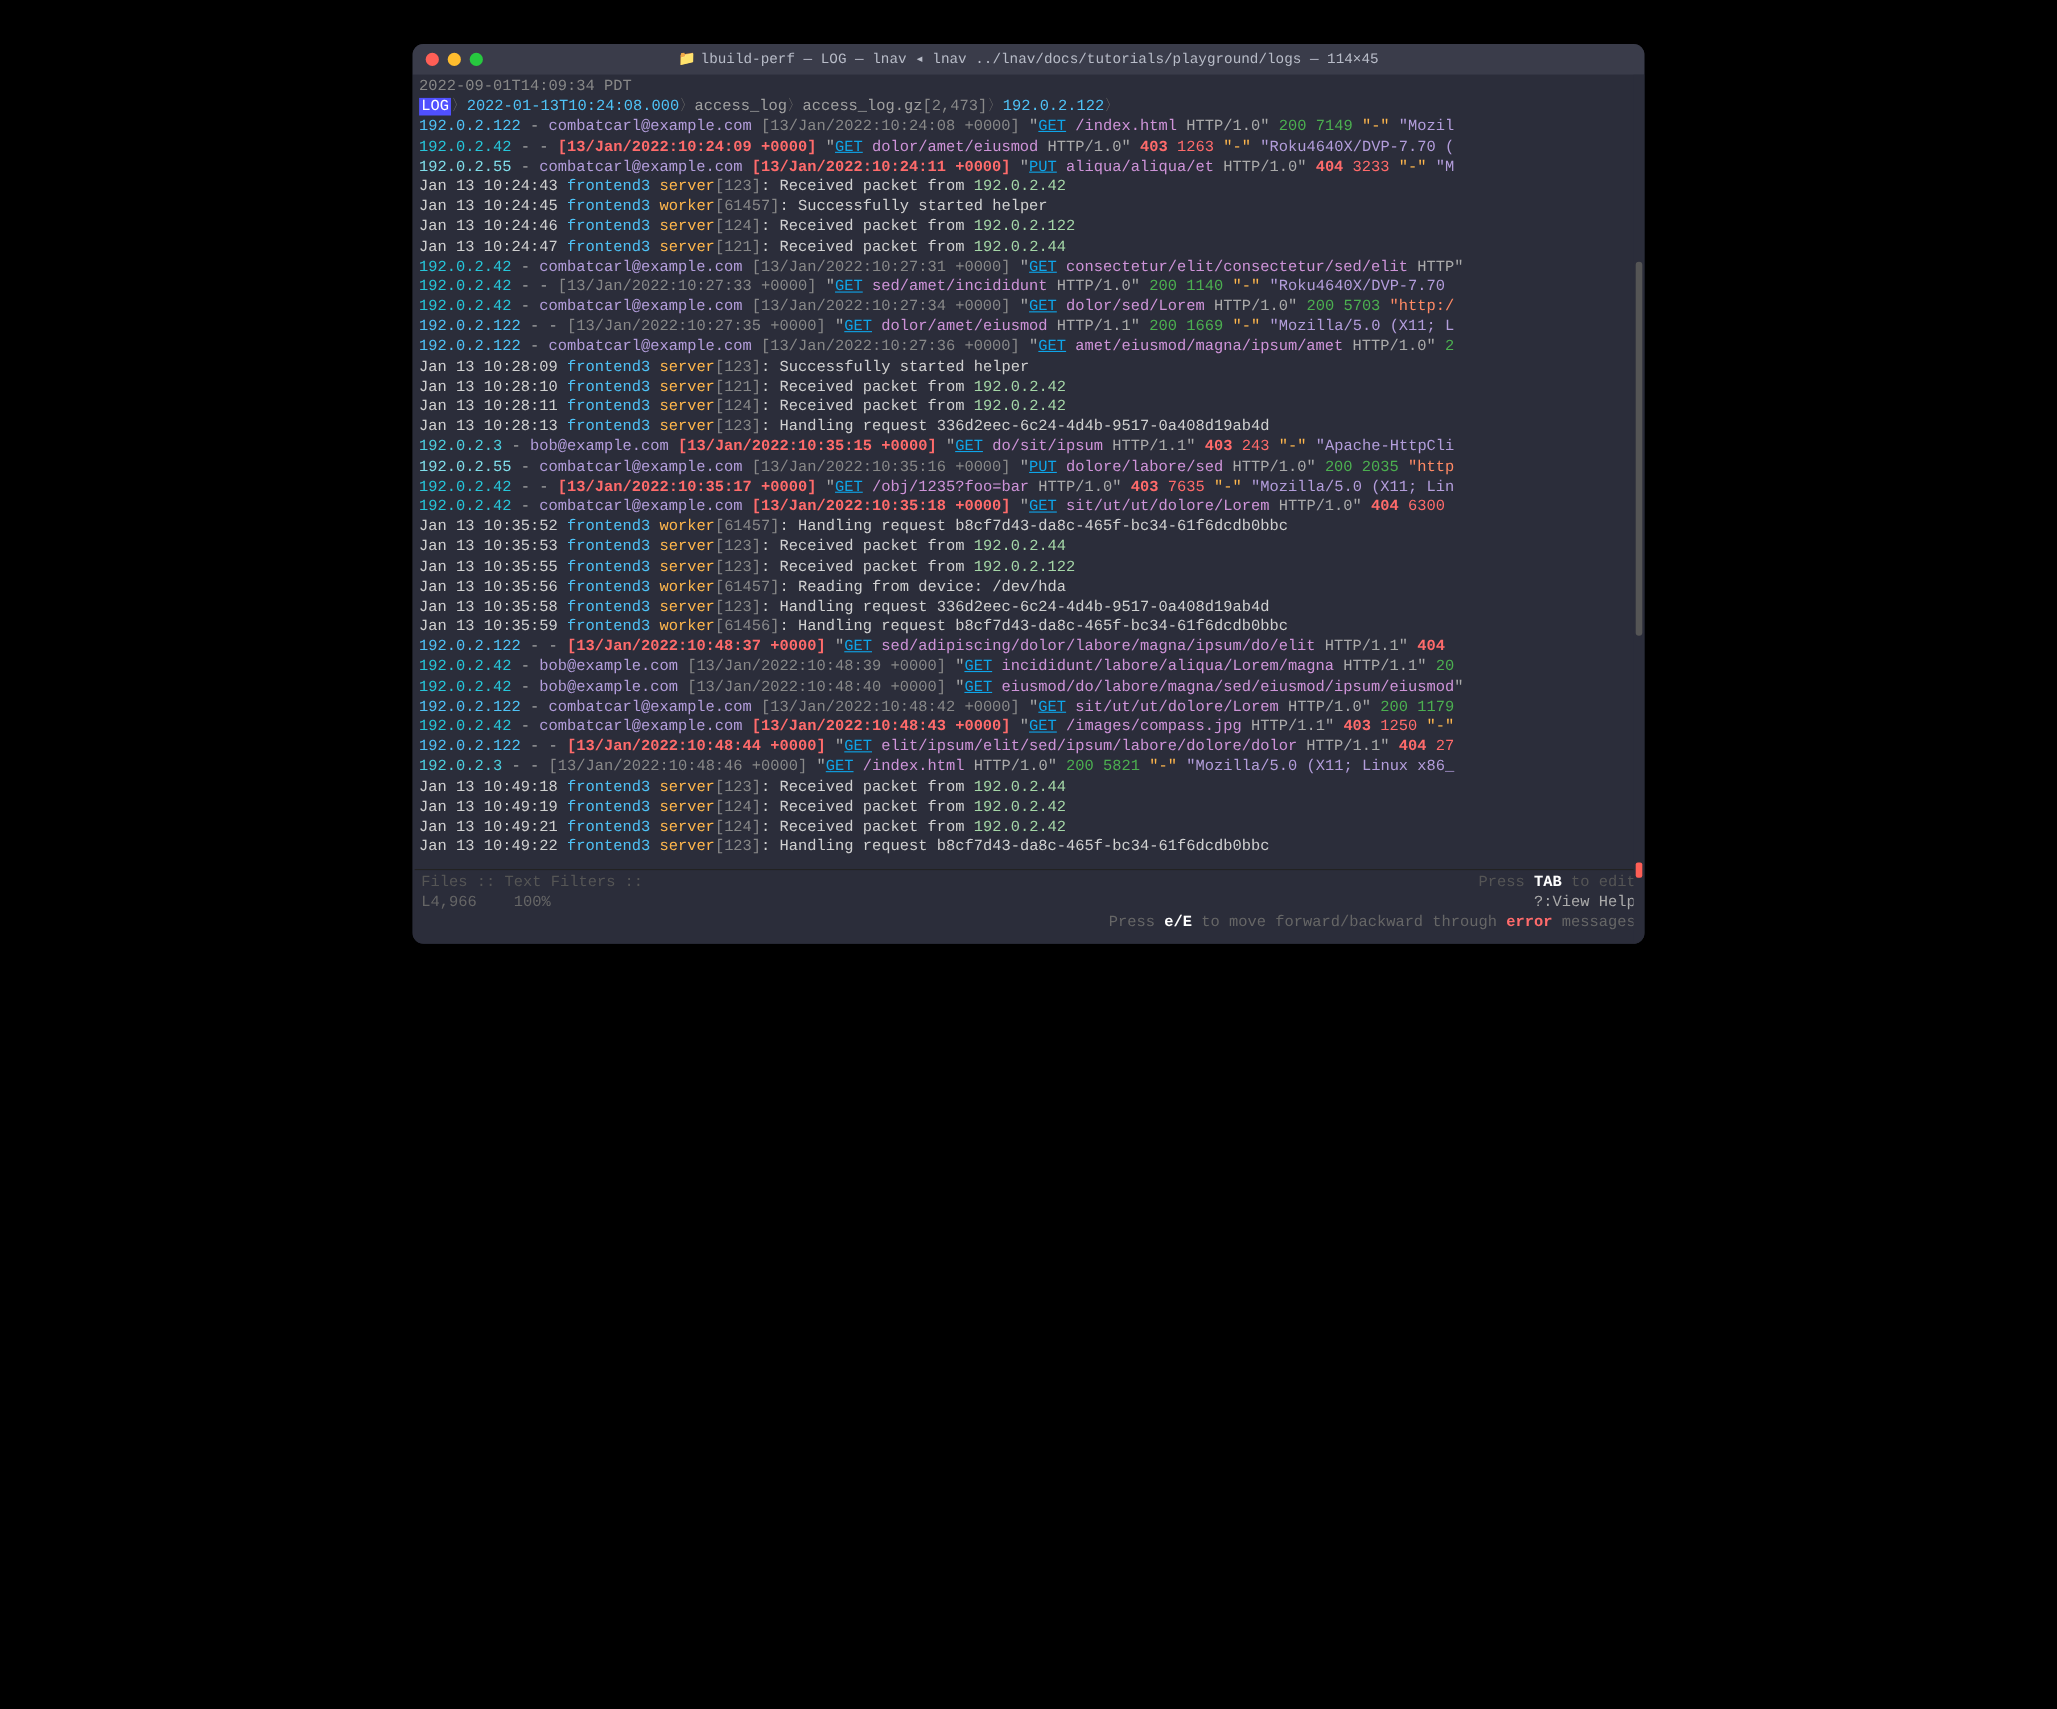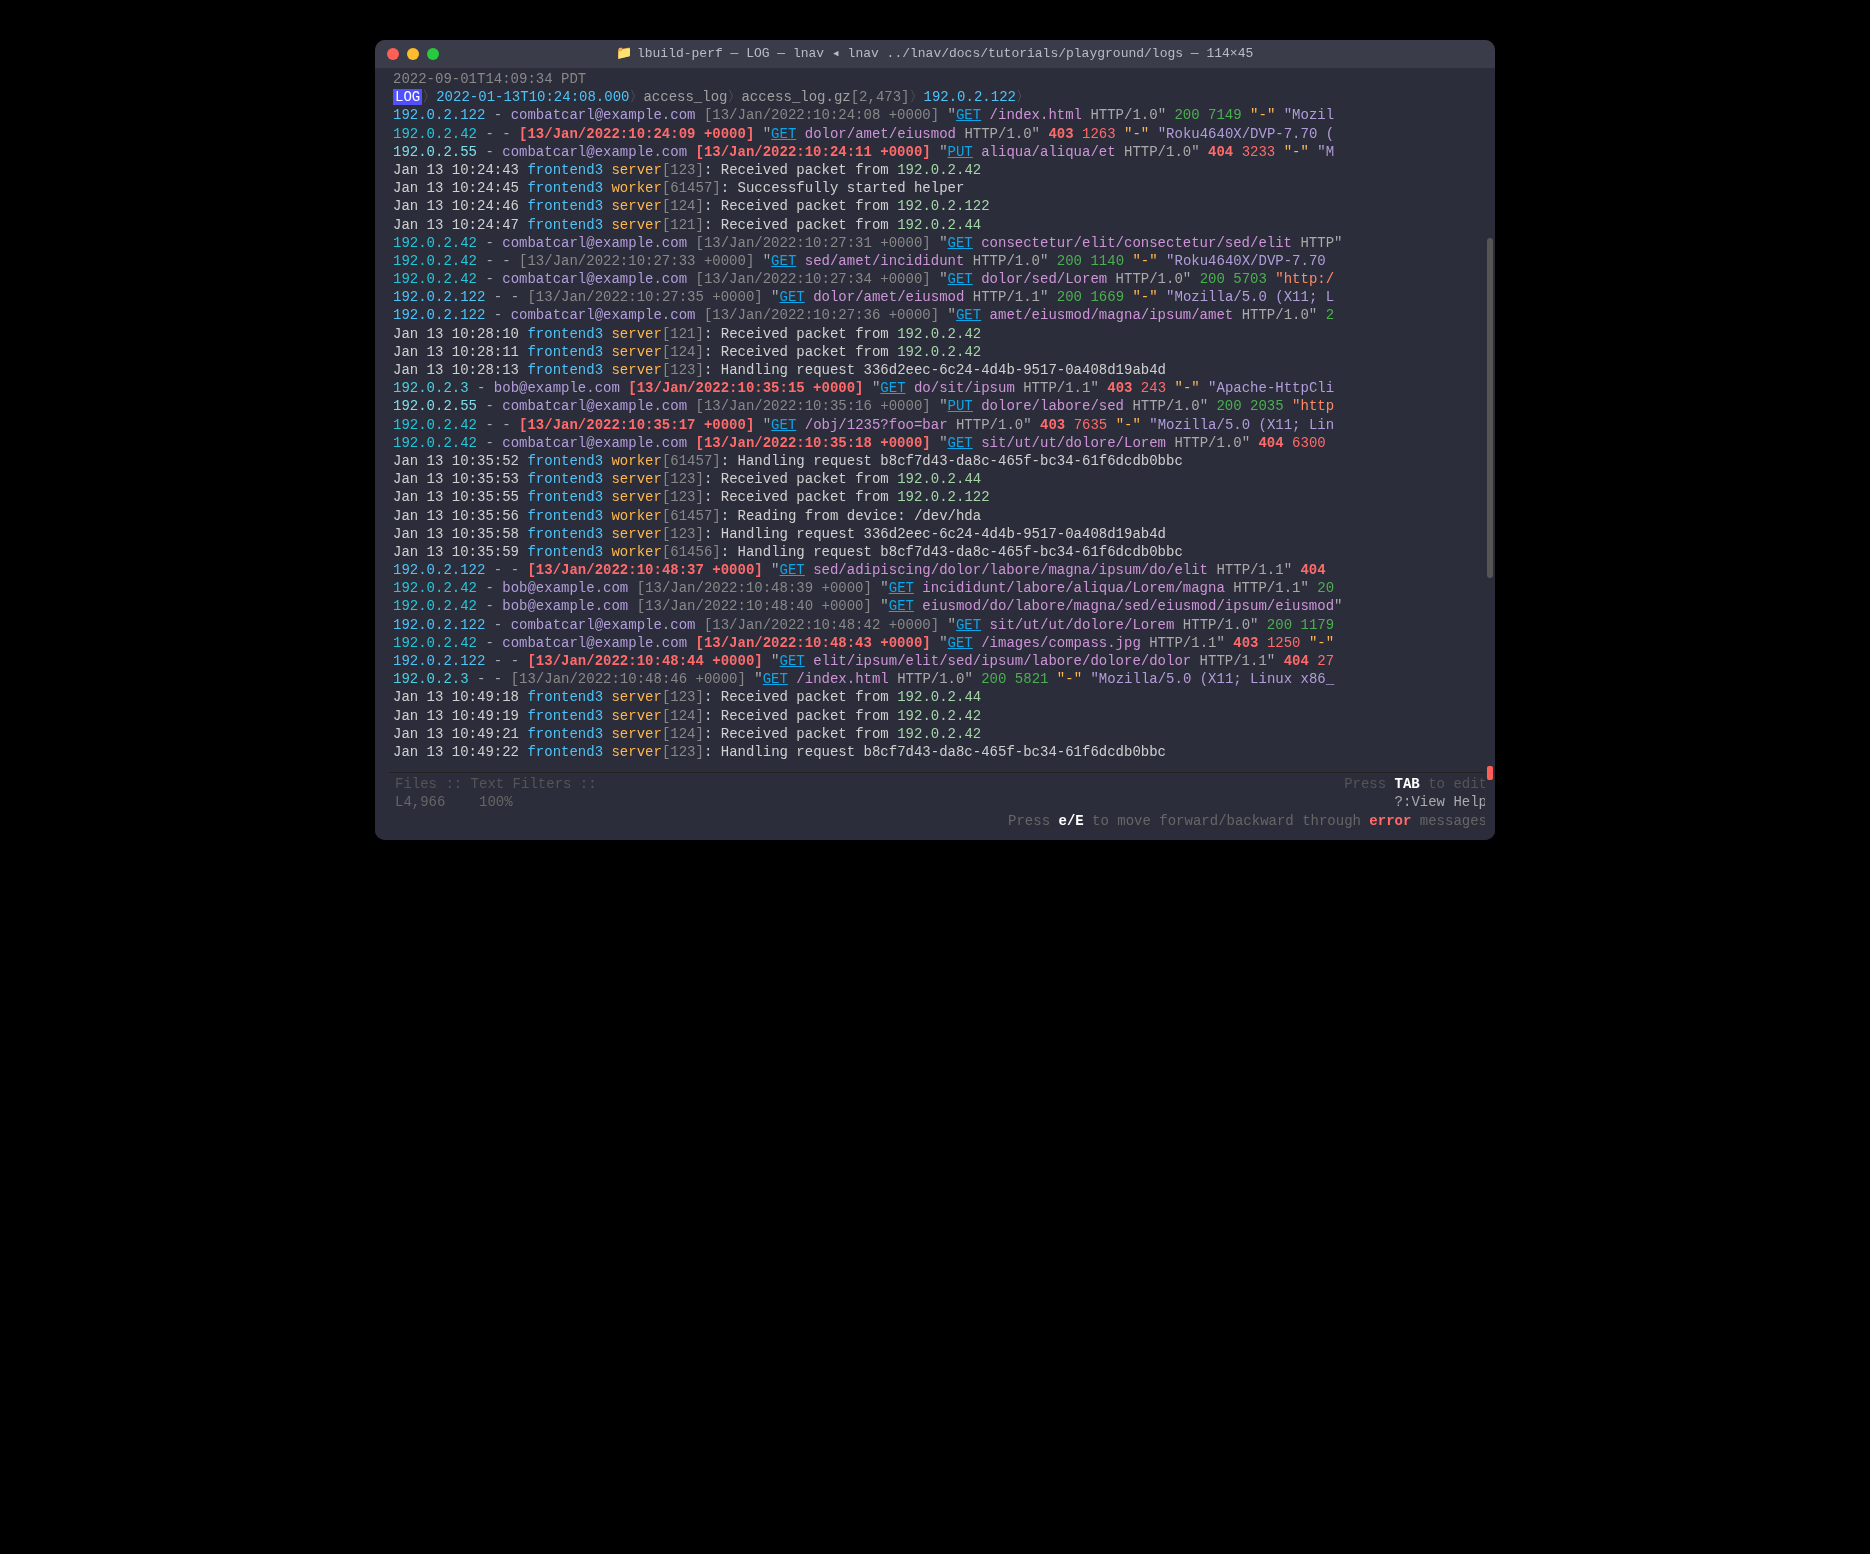--- a/index.html
+++ b/index.html
@@ -39,21 +39,21 @@
     position: absolute;
     left: 0; right: 0;
     text-align: center;
     color: #b8bcc8;
     font-size: 13px;
     pointer-events: none;
   }
   .folder-icon { color: #6fa8dc; margin-right: 4px; }
   .terminal {
     background: #2b2d3a;
-    padding: 2px 2px 8px 14px;
+    padding: 2px 2px 8px 2px;
     color: #d0d0d0;
     position: relative;
   }
   .timestamp-header {
     color: #888;
     padding: 0 4px;
     font-size: 14px;
   }
   .breadcrumb {
     padding: 0 4px;
@@ -184,20 +184,21 @@
         <div class="logline"><span class="c-ip3">192.0.2.55</span> <span class="c-dash">-</span> <span class="c-user">combatcarl@example.com</span> <span class="c-ts-red">[13/Jan/2022:10:24:11 +0000]</span> <span class="c-q">"</span><span class="c-method">PUT</span> <span class="c-path">aliqua/aliqua/et</span> <span class="c-http">HTTP/1.0</span><span class="c-q">"</span> <span class="c-404">404</span> <span class="c-bytes-r">3233</span> <span class="c-ref">"-"</span> <span class="c-ua">"M</span></div>
         <div class="logline"><span class="c-date">Jan 13 10:24:43</span> <span class="c-host">frontend3</span> <span class="c-proc">server</span><span class="c-pid-br">[</span><span class="c-pid">123</span><span class="c-pid-br">]</span>: <span class="c-msg">Received packet from </span><span class="c-sip">192.0.2.42</span></div>
         <div class="logline"><span class="c-date">Jan 13 10:24:45</span> <span class="c-host">frontend3</span> <span class="c-proc">worker</span><span class="c-pid-br">[</span><span class="c-pid">61457</span><span class="c-pid-br">]</span>: <span class="c-msg">Successfully started helper</span></div>
         <div class="logline"><span class="c-date">Jan 13 10:24:46</span> <span class="c-host">frontend3</span> <span class="c-proc">server</span><span class="c-pid-br">[</span><span class="c-pid">124</span><span class="c-pid-br">]</span>: <span class="c-msg">Received packet from </span><span class="c-sip">192.0.2.122</span></div>
         <div class="logline"><span class="c-date">Jan 13 10:24:47</span> <span class="c-host">frontend3</span> <span class="c-proc">server</span><span class="c-pid-br">[</span><span class="c-pid">121</span><span class="c-pid-br">]</span>: <span class="c-msg">Received packet from </span><span class="c-sip">192.0.2.44</span></div>
         <div class="logline"><span class="c-ip2">192.0.2.42</span> <span class="c-dash">-</span> <span class="c-user">combatcarl@example.com</span> <span class="c-ts-br">[13/Jan/2022:10:27:31 +0000]</span> <span class="c-q">"</span><span class="c-method">GET</span> <span class="c-path">consectetur/elit/consectetur/sed/elit</span> <span class="c-http">HTTP</span><span class="c-q">"</span></div>
         <div class="logline"><span class="c-ip2">192.0.2.42</span> <span class="c-dash">-</span> <span class="c-dash">-</span> <span class="c-ts-br">[13/Jan/2022:10:27:33 +0000]</span> <span class="c-q">"</span><span class="c-method">GET</span> <span class="c-path">sed/amet/incididunt</span> <span class="c-http">HTTP/1.0</span><span class="c-q">"</span> <span class="c-200">200</span> <span class="c-bytes">1140</span> <span class="c-ref">"-"</span> <span class="c-ua">"Roku4640X/DVP-7.70</span></div>
         <div class="logline"><span class="c-ip2">192.0.2.42</span> <span class="c-dash">-</span> <span class="c-user">combatcarl@example.com</span> <span class="c-ts-br">[13/Jan/2022:10:27:34 +0000]</span> <span class="c-q">"</span><span class="c-method">GET</span> <span class="c-path">dolor/sed/Lorem</span> <span class="c-http">HTTP/1.0</span><span class="c-q">"</span> <span class="c-200">200</span> <span class="c-bytes">5703</span> <span class="c-ref-http">"http:/</span></div>
         <div class="logline"><span class="c-ip1">192.0.2.122</span> <span class="c-dash">-</span> <span class="c-dash">-</span> <span class="c-ts-br">[13/Jan/2022:10:27:35 +0000]</span> <span class="c-q">"</span><span class="c-method">GET</span> <span class="c-path">dolor/amet/eiusmod</span> <span class="c-http">HTTP/1.1</span><span class="c-q">"</span> <span class="c-200">200</span> <span class="c-bytes">1669</span> <span class="c-ref">"-"</span> <span class="c-ua">"Mozilla/5.0 (X11; L</span></div>
         <div class="logline"><span class="c-ip1">192.0.2.122</span> <span class="c-dash">-</span> <span class="c-user">combatcarl@example.com</span> <span class="c-ts-br">[13/Jan/2022:10:27:36 +0000]</span> <span class="c-q">"</span><span class="c-method">GET</span> <span class="c-path">amet/eiusmod/magna/ipsum/amet</span> <span class="c-http">HTTP/1.0</span><span class="c-q">"</span> <span class="c-200">2</span></div>
+        <div class="logline"><span class="c-date">Jan 13 10:28:09</span> <span class="c-host">frontend3</span> <span class="c-proc">server</span><span class="c-pid-br">[</span><span class="c-pid">123</span><span class="c-pid-br">]</span>: <span class="c-msg">Successfully started helper</span></div>
         <div class="logline"><span class="c-date">Jan 13 10:28:10</span> <span class="c-host">frontend3</span> <span class="c-proc">server</span><span class="c-pid-br">[</span><span class="c-pid">121</span><span class="c-pid-br">]</span>: <span class="c-msg">Received packet from </span><span class="c-sip">192.0.2.42</span></div>
         <div class="logline"><span class="c-date">Jan 13 10:28:11</span> <span class="c-host">frontend3</span> <span class="c-proc">server</span><span class="c-pid-br">[</span><span class="c-pid">124</span><span class="c-pid-br">]</span>: <span class="c-msg">Received packet from </span><span class="c-sip">192.0.2.42</span></div>
         <div class="logline"><span class="c-date">Jan 13 10:28:13</span> <span class="c-host">frontend3</span> <span class="c-proc">server</span><span class="c-pid-br">[</span><span class="c-pid">123</span><span class="c-pid-br">]</span>: <span class="c-msg">Handling request 336d2eec-6c24-4d4b-9517-0a408d19ab4d</span></div>
         <div class="logline"><span class="c-ip4">192.0.2.3</span> <span class="c-dash">-</span> <span class="c-user">bob@example.com</span> <span class="c-ts-red">[13/Jan/2022:10:35:15 +0000]</span> <span class="c-q">"</span><span class="c-method">GET</span> <span class="c-path">do/sit/ipsum</span> <span class="c-http">HTTP/1.1</span><span class="c-q">"</span> <span class="c-403">403</span> <span class="c-bytes-r">243</span> <span class="c-ref">"-"</span> <span class="c-ua">"Apache-HttpCli</span></div>
         <div class="logline"><span class="c-ip3">192.0.2.55</span> <span class="c-dash">-</span> <span class="c-user">combatcarl@example.com</span> <span class="c-ts-br">[13/Jan/2022:10:35:16 +0000]</span> <span class="c-q">"</span><span class="c-method">PUT</span> <span class="c-path">dolore/labore/sed</span> <span class="c-http">HTTP/1.0</span><span class="c-q">"</span> <span class="c-200">200</span> <span class="c-bytes">2035</span> <span class="c-ref-http">"http</span></div>
         <div class="logline"><span class="c-ip2">192.0.2.42</span> <span class="c-dash">-</span> <span class="c-dash">-</span> <span class="c-ts-red">[13/Jan/2022:10:35:17 +0000]</span> <span class="c-q">"</span><span class="c-method">GET</span> <span class="c-path">/obj/1235?foo=bar</span> <span class="c-http">HTTP/1.0</span><span class="c-q">"</span> <span class="c-403">403</span> <span class="c-bytes-r">7635</span> <span class="c-ref">"-"</span> <span class="c-ua">"Mozilla/5.0 (X11; Lin</span></div>
         <div class="logline"><span class="c-ip2">192.0.2.42</span> <span class="c-dash">-</span> <span class="c-user">combatcarl@example.com</span> <span class="c-ts-red">[13/Jan/2022:10:35:18 +0000]</span> <span class="c-q">"</span><span class="c-method">GET</span> <span class="c-path">sit/ut/ut/dolore/Lorem</span> <span class="c-http">HTTP/1.0</span><span class="c-q">"</span> <span class="c-404">404</span> <span class="c-bytes-r">6300</span></div>
         <div class="logline"><span class="c-date">Jan 13 10:35:52</span> <span class="c-host">frontend3</span> <span class="c-proc">worker</span><span class="c-pid-br">[</span><span class="c-pid">61457</span><span class="c-pid-br">]</span>: <span class="c-msg">Handling request b8cf7d43-da8c-465f-bc34-61f6dcdb0bbc</span></div>
         <div class="logline"><span class="c-date">Jan 13 10:35:53</span> <span class="c-host">frontend3</span> <span class="c-proc">server</span><span class="c-pid-br">[</span><span class="c-pid">123</span><span class="c-pid-br">]</span>: <span class="c-msg">Received packet from </span><span class="c-sip">192.0.2.44</span></div>
         <div class="logline"><span class="c-date">Jan 13 10:35:55</span> <span class="c-host">frontend3</span> <span class="c-proc">server</span><span class="c-pid-br">[</span><span class="c-pid">123</span><span class="c-pid-br">]</span>: <span class="c-msg">Received packet from </span><span class="c-sip">192.0.2.122</span></div>

